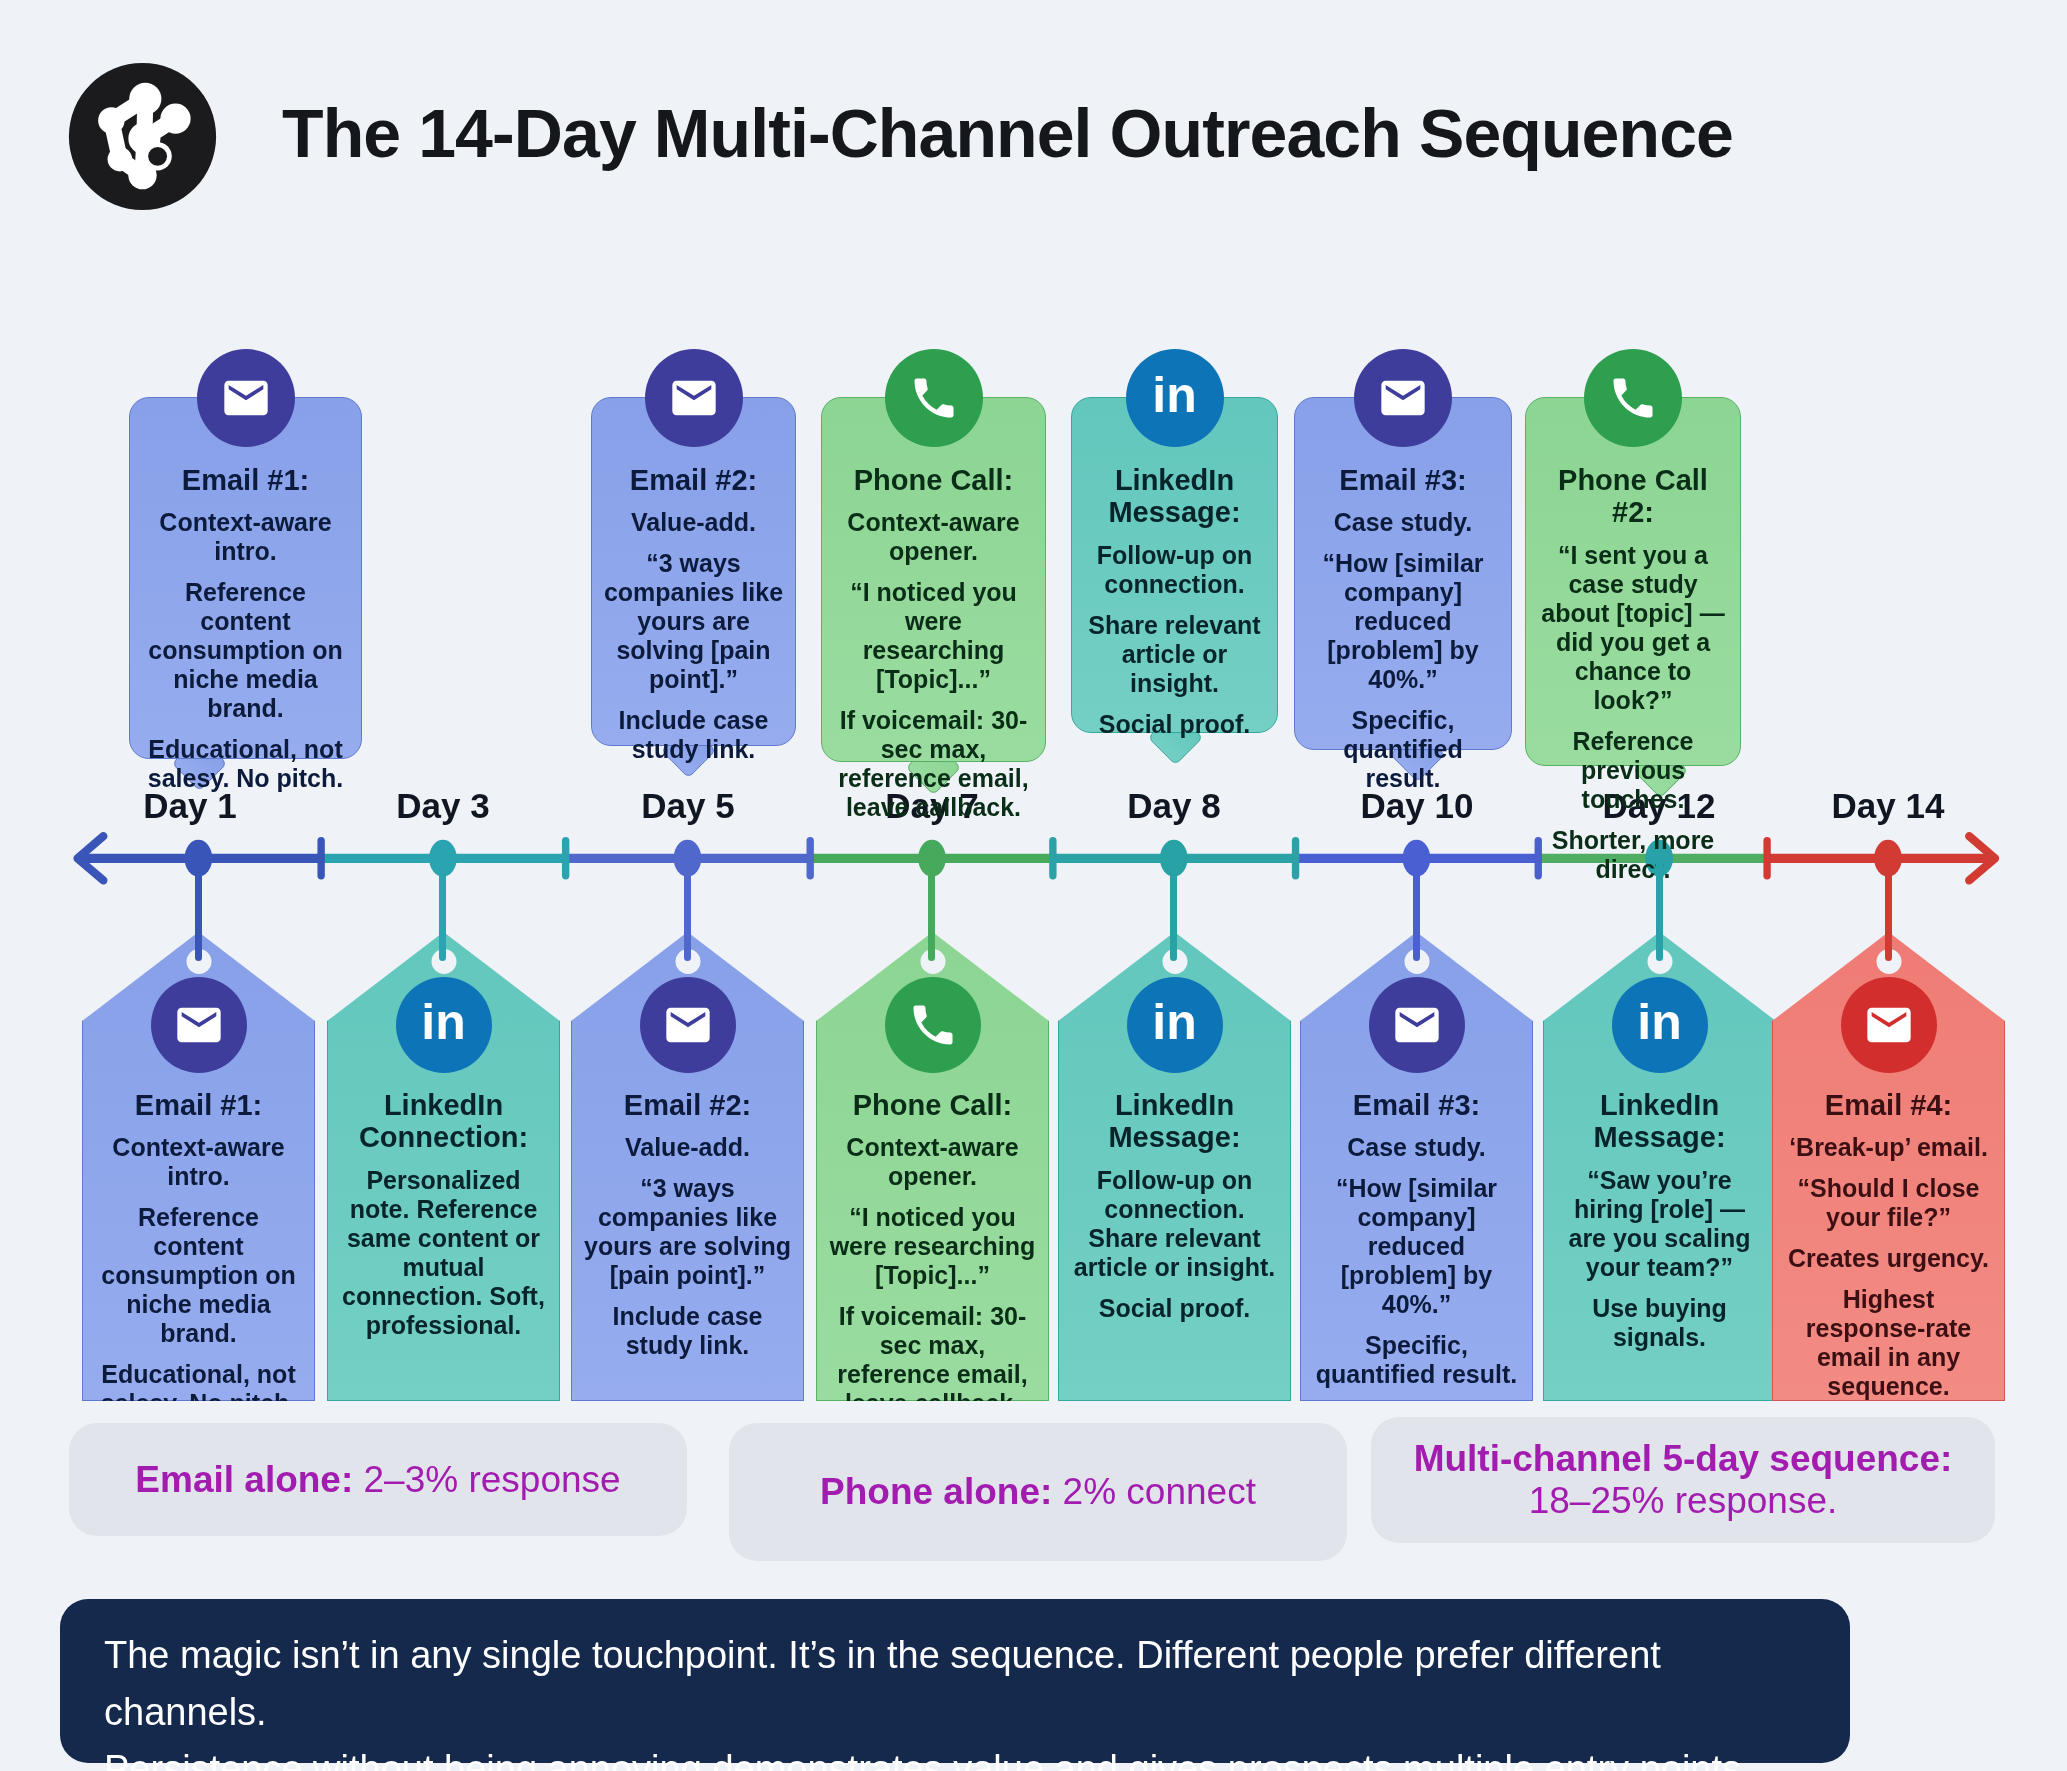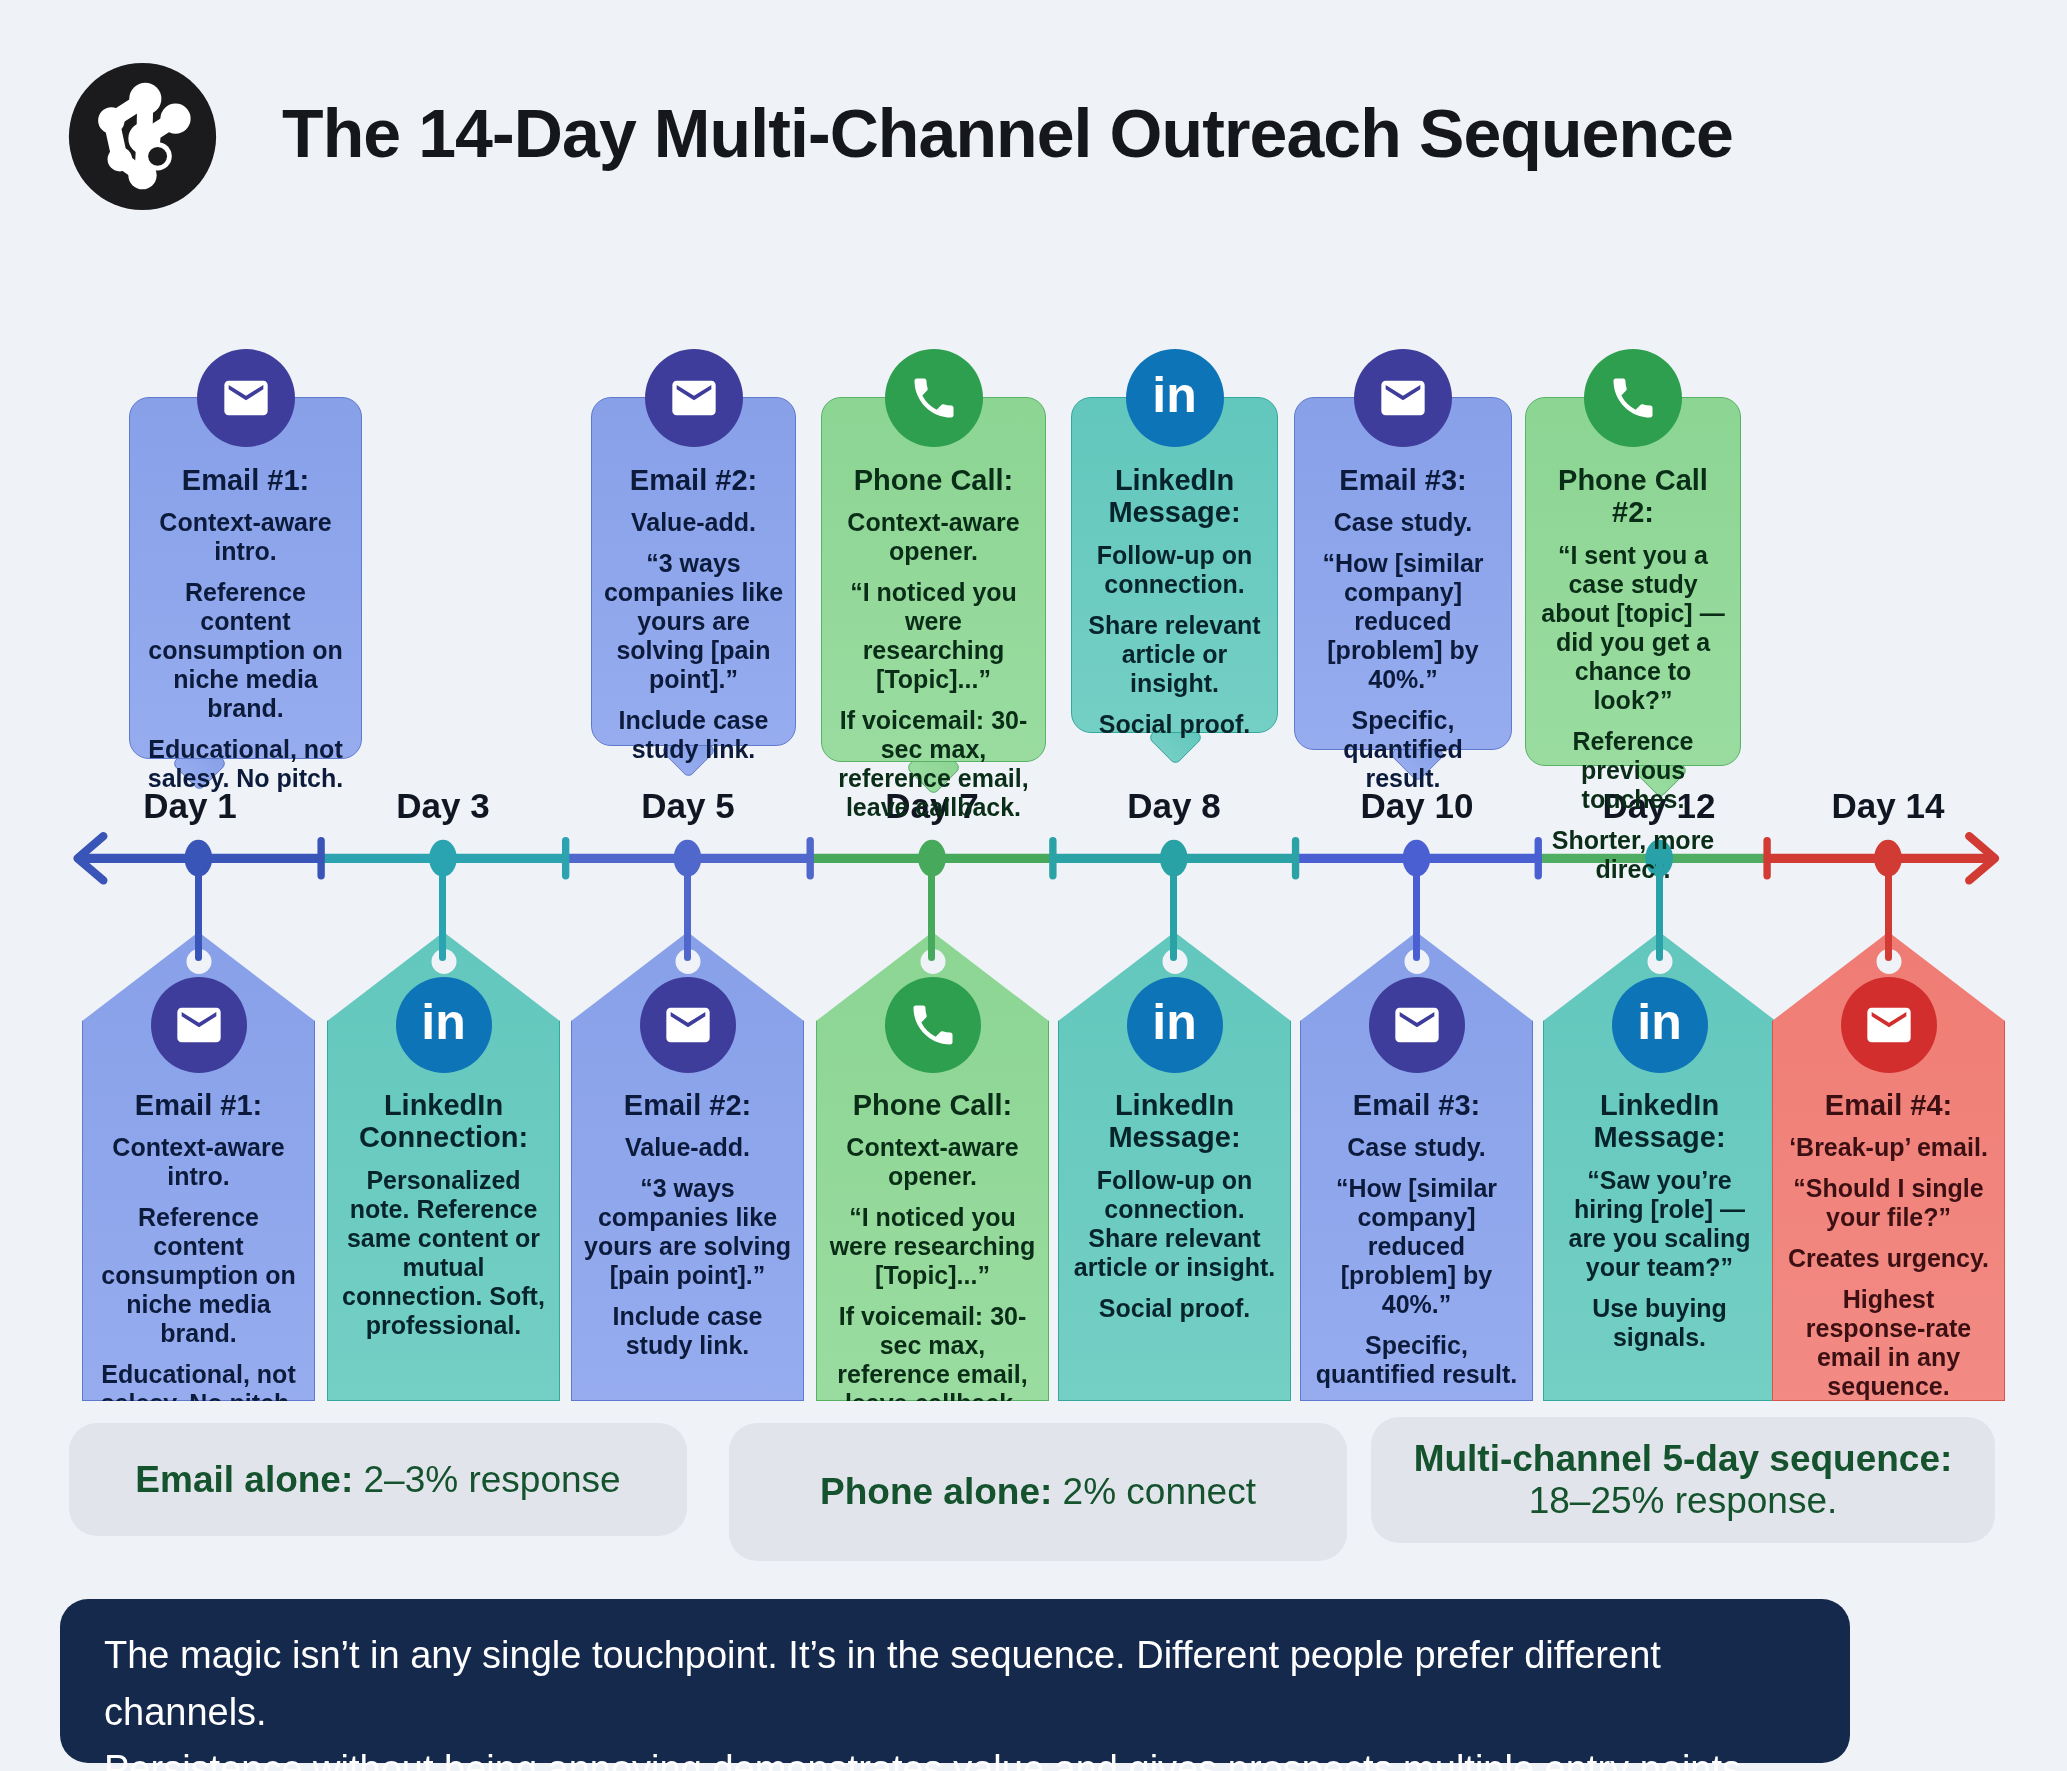--- a/index.html
+++ b/index.html
@@ -40,21 +40,21 @@
        clip-path:polygon(50% 0%,100% 19%,100% 100%,0% 100%,0% 19%);
        display:flex;flex-direction:column;gap:12px;padding:0 9.2px;}
   .tag .hole{position:absolute;left:50%;top:15.7px;transform:translateX(-50%);
              width:25px;height:25px;border-radius:50%;background:#EFF2F7;z-index:11;}
   .tag .tag-badge{width:96px;height:96px;border-radius:50%;margin:44px auto 3.7px auto;
                   display:flex;align-items:center;justify-content:center;flex:none;}
   .tag .tag-badge svg{width:52px;height:52px;}
   
   .pill{background:#E2E4EB;border-radius:28px;z-index:4;display:flex;
         flex-direction:column;align-items:center;justify-content:center;
-        color:#14532d;font-size:37px;}
+        color:#a21caf;font-size:37px;}
   .pill b{font-weight:800;}
   
   #footer{left:60px;top:1599px;width:1790px;height:164px;background:#15294D;
           border-radius:28px;z-index:4;color:#FFFFFF;font-size:38px;line-height:1.5;
           box-sizing:border-box;padding:28px 44px;}
 </style>
 </head>
 <body>
 
 <div class="abs" id="logo">
@@ -298,21 +298,21 @@
 
 <div class="abs tag bg-email-red" style="left:1772px;top:932px;width:233px;height:469px">
   <div class="hole"></div>
   <div class="tag-badge badge-email-red">
     <svg viewBox="0 0 24 24">
         <path fill="#fff" d="M20 4H4c-1.1 0-1.99.9-1.99 2L2 18c0 1.1.9 2 2 2h16c1.1 0 2-.9 2-2V6c0-1.1-.9-2-2-2zm0 4-8 5-8-5V6l8 5 8-5v2z"></path>
       </svg>
   </div>
   <div class="c-title">Email #4:</div>
   <div class="c-line">‘Break-up’ email.</div>
-  <div class="c-line">“Should I single your file?”</div>
+  <div class="c-line">“Should I close your file?”</div>
   <div class="c-line">Creates urgency.</div>
   <div class="c-line">Highest response-rate email in any sequence.</div>
 </div>
 
 <div class="abs pill" style="left:69px;top:1423px;width:618px;height:113px">
   <div><b>Email alone:</b><span> 2–3% response</span></div>
 </div>
 <div class="abs pill" style="left:729px;top:1423px;width:618px;height:138px">
   <div><b>Phone alone:</b><span> 2% connect</span></div>
 </div>

